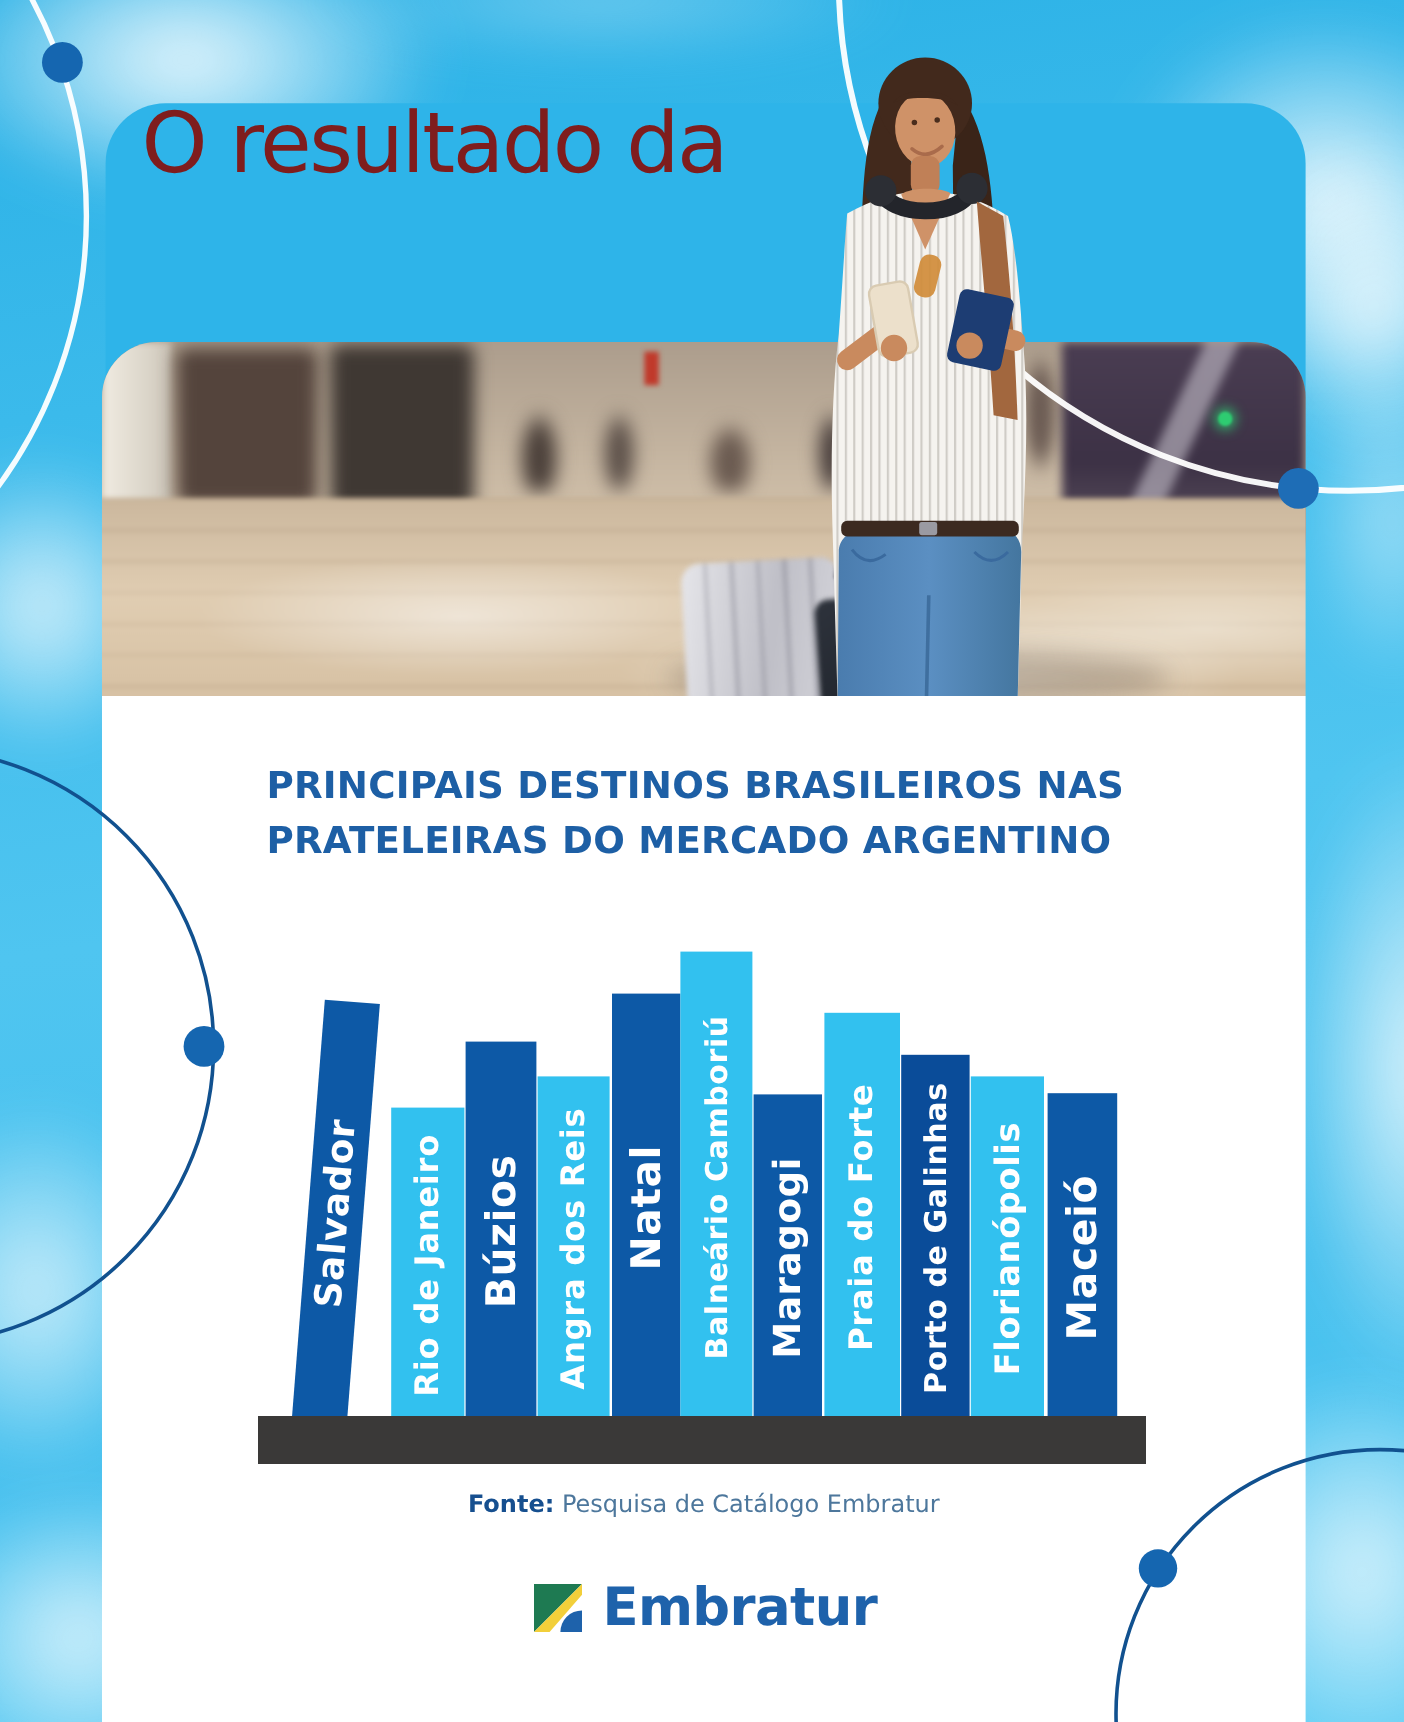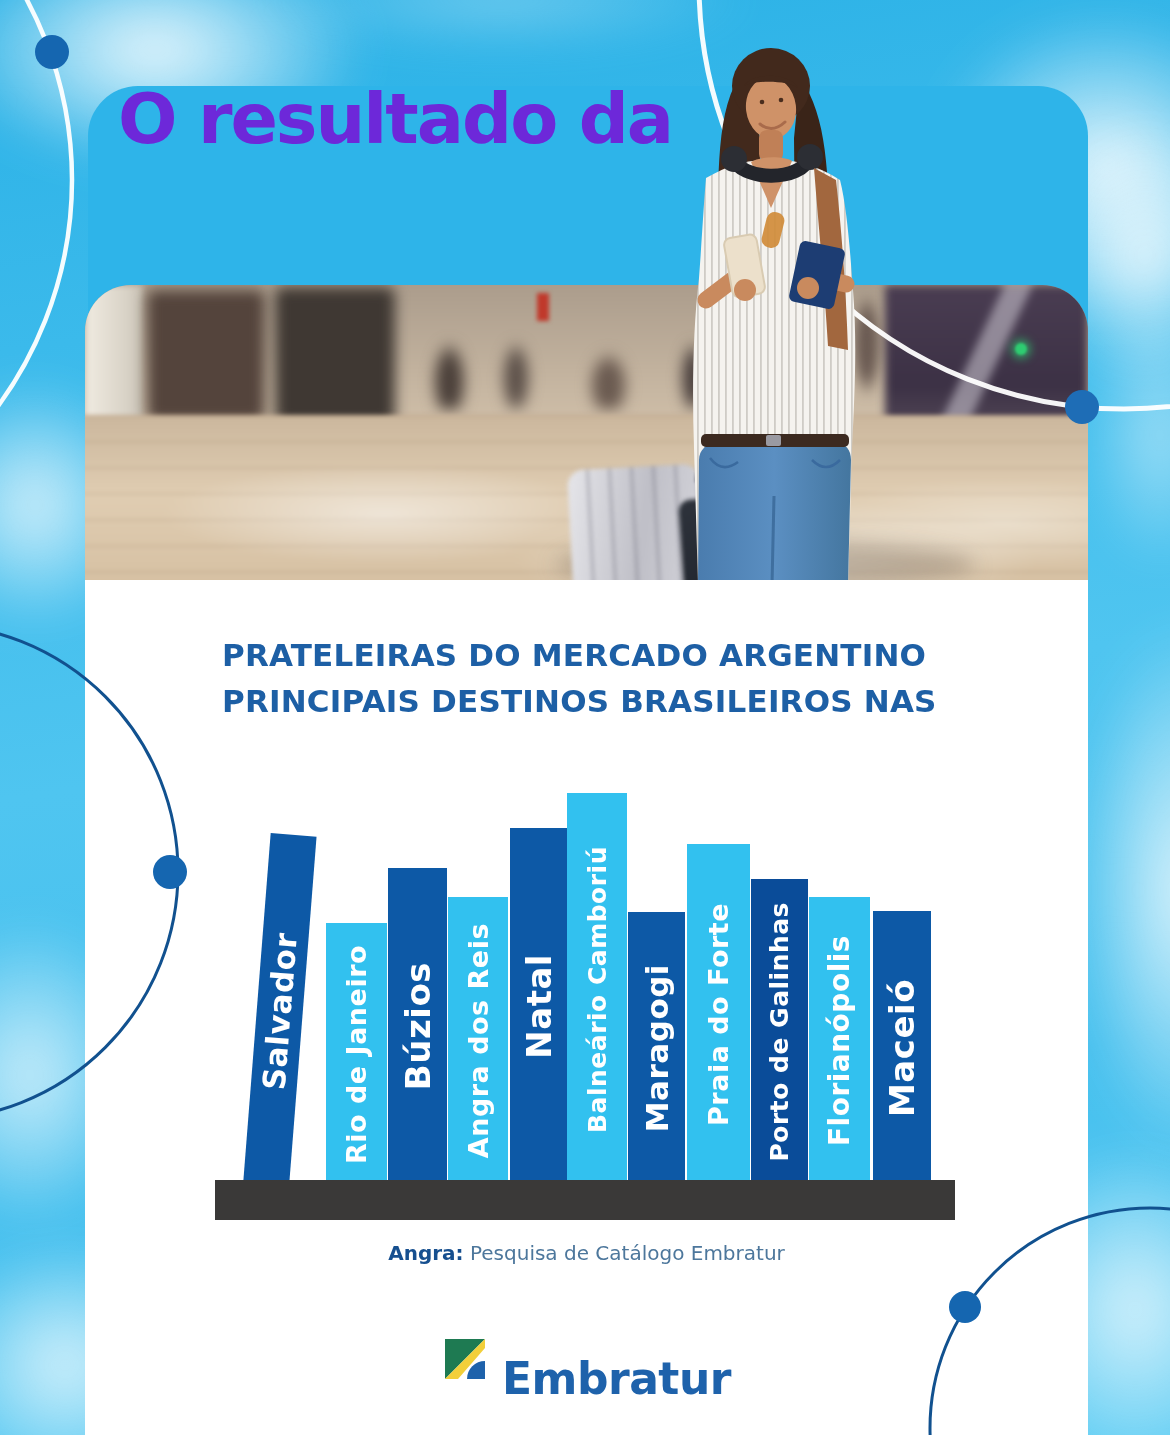--- a/index.html
+++ b/index.html
@@ -55,32 +55,32 @@
       repeating-linear-gradient(90deg,rgba(0,0,0,0) 0 19px,rgba(85,85,100,.3) 19px 22px),
       linear-gradient(100deg,#e6e6ea,#bfbfc7 55%,#d6d6dc);}
   .handle{position:absolute;left:612px;top:98px;width:52px;height:100px;transform:rotate(7deg);filter:blur(1.5px);}
   .handle .rod{position:absolute;top:10px;width:6px;height:92px;background:#6d6d76;}
   .handle .grip{position:absolute;left:0;top:0;width:52px;height:11px;border-radius:5px;background:#50505a;}
   .bag-dark{position:absolute;left:596px;top:212px;width:96px;height:92px;border-radius:12px 12px 0 0;
     transform:rotate(-4deg);background:linear-gradient(150deg,#2e333c,#1d2129);filter:blur(2px);}
   
   .woman{position:absolute;left:648px;top:28px;width:258px;height:557px;z-index:6;}
   
-  .headline{position:absolute;left:118px;top:80px;z-index:7;color:#6d28d9;
-    font-size:70px;font-weight:700;line-height:79px;letter-spacing:-2px;}
+  .headline{position:absolute;left:118px;top:80px;z-index:7;color:#7f1d1d;
+    font-size:70px;font-weight:400;line-height:79px;letter-spacing:-2px;}
   
   .card{position:absolute;left:85px;top:580px;width:1003px;height:855px;background:#ffffff;z-index:8;}
   .section-title{position:absolute;left:137px;top:52px;
     font-size:31px;font-weight:bold;color:#1d5fa5;line-height:46px;letter-spacing:.2px;}
   .source{position:absolute;left:0;top:661px;width:1003px;text-align:center;
     font-size:20px;color:#4d779c;}
   .source b{color:#164f8f;}
   .logo-row{position:absolute;left:0;top:734px;width:1003px;display:flex;
     justify-content:center;align-items:center;gap:14px;}
-  .logo-text{font-size:44px;font-weight:bold;color:#1e62ab;letter-spacing:-.5px;margin-top:39px;}
+  .logo-text{font-size:44px;font-weight:bold;color:#1e62ab;letter-spacing:-.5px;}
   
   .books-row{position:absolute;left:243px;bottom:250px;display:flex;align-items:flex-end;z-index:9;}
   .book{display:flex;align-items:center;justify-content:center;}
   .book-label{writing-mode:vertical-rl;transform:rotate(180deg);color:#ffffff;
     font-weight:bold;letter-spacing:.5px;white-space:nowrap;}
   .shelf{position:absolute;left:215px;top:1180px;width:740px;height:40px;background:#3a3938;z-index:10;}
 </style>
 </head>
 <body>
 
@@ -180,25 +180,25 @@
     <path d="M126,468 L124,557" stroke="#3f6f9f" stroke-width="3"></path>
     <path d="M62,430 Q74,446 90,434 M164,432 Q178,446 192,432" stroke="#3a6a9e" stroke-width="2.5" fill="none"></path>
   </svg>
 
   <div class="headline">
     <div>O resultado da</div>
   </div>
 
   <div class="card">
     <div class="section-title">
+      <div>PRINCIPAIS DESTINOS BRASILEIROS NAS</div>
       <div>PRATELEIRAS DO MERCADO ARGENTINO</div>
-      <div>PRINCIPAIS DESTINOS BRASILEIROS NAS</div>
     </div>
     <div class="source">
-      <b>Angra:</b>
+      <b>Fonte:</b>
       <span>Pesquisa de Catálogo Embratur</span>
     </div>
     <div class="logo-row">
       <svg width="46" height="46" viewBox="0 0 46 46">
         <rect width="46" height="46" rx="5" fill="#ffffff"></rect>
         <path d="M3,3 L43,3 L3,43 Z" fill="#1e7a52"></path>
         <path d="M43,3 L3,43 L20,43 L43,16 Z" fill="#f2cf3a"></path>
         <path d="M43,12 L16,43 L30,43 L43,27 Z" fill="#ffffff"></path>
         <path d="M43,43 L25,43 A18,18 0 0 1 43,25 Z" fill="#1e62ab"></path>
       </svg>

